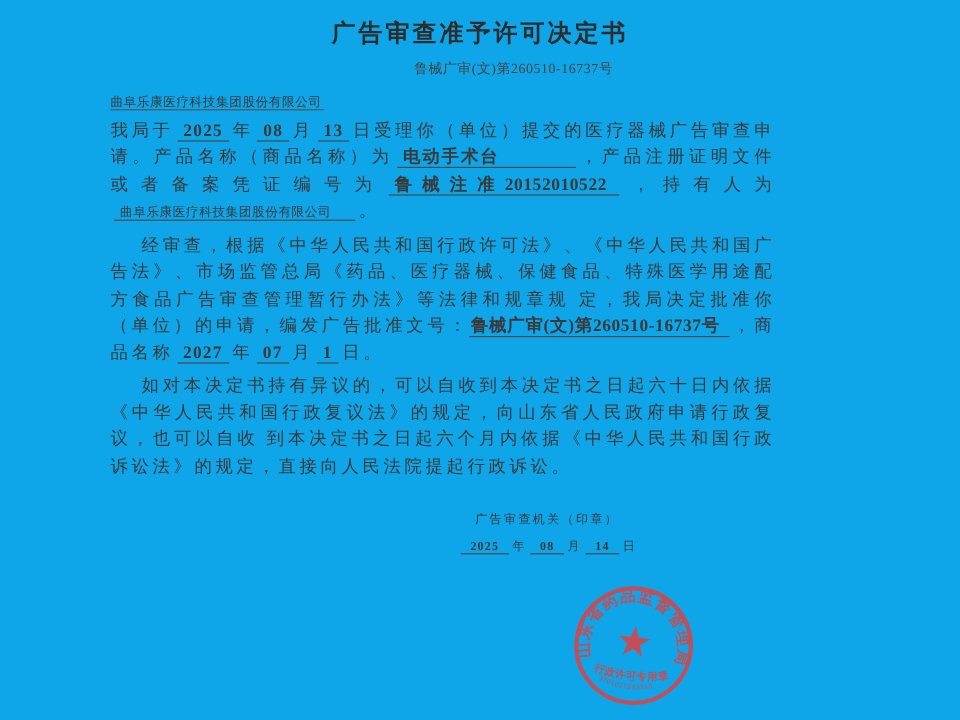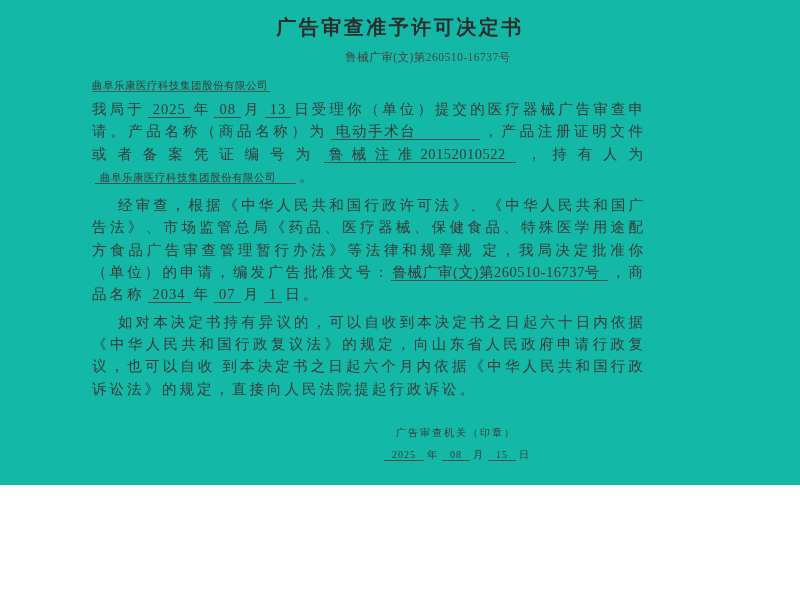--- a/index.html
+++ b/index.html
@@ -1,40 +1,40 @@
 <!DOCTYPE html>
 <html style="--seal: #dd4343; --ink: #3a3a3a;"><head>
 <meta charset="utf-8">
 <style>
   :root { --seal:#dd4343; --ink:#3a3a3a; }
   * { box-sizing:border-box; }
   html,body { margin:0; padding:0; background:#ffffff; }
   .page {
-    position:relative; width:800px; height:485px; background:#14b8a6;
+    position:relative; width:800px; height:600px; background:#0ea5e9;
     font-family:"Liberation Serif","DejaVu Serif",serif; color:var(--ink);
     overflow:hidden;
   }
   .title {
     margin:0; padding-top:14px; text-align:center;
     font-size:20px; font-weight:bold; letter-spacing:2.5px; color:#2d2d2d;
   }
   .doc-number {
     margin-top:9px; text-align:center; font-size:11.5px; letter-spacing:.5px;
     transform:translateX(28px); color:#444;
   }
   .content {
     margin:14px 154px 0 92px; font-size:14.5px; line-height:22.3px;
     text-align:justify; letter-spacing:3px;
   }
   .applicant-line { font-size:10.5px; letter-spacing:.5px; line-height:14px; text-align:left; }
   .u { border-bottom:1px solid #555; padding-right:2px; }
   .para { margin:5px 0 0; }
   .para.indent { text-indent:26px; }
   .field {
-    font-weight:normal; border-bottom:1px solid #4a4a4a;
+    font-weight:bold; border-bottom:1px solid #4a4a4a;
     padding:0 5px; margin:0 3px; letter-spacing:1px; white-space:nowrap;
   }
   .product-field { padding-right:64px; }
   .reg-field { padding-right:10px; letter-spacing:.5px; }
   .holder-field { font-size:10.5px; font-weight:normal; letter-spacing:.5px; padding-right:20px; }
   .approval-field { margin-left:0; padding-left:1px; padding-right:8px; letter-spacing:.5px; }
   .attachment { margin-top:2px; text-indent:30px; }
   .footer {
     width:fit-content; margin:26px 269px 0 auto; text-align:center;
     font-size:10px; letter-spacing:2px;
@@ -60,30 +60,30 @@
   <h1 class="title">广告审查准予许可决定书</h1>
 
   <div class="doc-number">鲁械广审(文)第260510-16737号</div>
 
   <div class="content">
 
     <div class="applicant-line"><span class="u">曲阜乐康医疗科技集团股份有限公司</span></div>
 
     <p class="para"><span>我局于</span><span class="field">2025</span><span>年</span><span class="field">08</span><span>月</span><span class="field">13</span><span>日受理你（单位）提交的医疗器械广告审查申请。产品名称（商品名称）为</span><span class="field product-field">电动手术台</span><span>，产品注册证明文件或者备案凭证编号为</span><span class="field reg-field">鲁械注准20152010522</span><span>，持有人为</span><span class="field holder-field">曲阜乐康医疗科技集团股份有限公司</span><span>。</span></p>
 
-    <p class="para indent"><span>经审查，根据《中华人民共和国行政许可法》、《中华人民共和国广告法》、市场监管总局《药品、医疗器械、保健食品、特殊医学用途配方食品广告审查管理暂行办法》等法律和规章规 定，我局决定批准你（单位）的申请，编发广告批准文号：</span><span class="field approval-field">鲁械广审(文)第260510-16737号</span><span>，商品名称</span><span class="field">2034</span><span>年</span><span class="field">07</span><span>月</span><span class="field">1</span><span>日。</span></p>
+    <p class="para indent"><span>经审查，根据《中华人民共和国行政许可法》、《中华人民共和国广告法》、市场监管总局《药品、医疗器械、保健食品、特殊医学用途配方食品广告审查管理暂行办法》等法律和规章规 定，我局决定批准你（单位）的申请，编发广告批准文号：</span><span class="field approval-field">鲁械广审(文)第260510-16737号</span><span>，商品名称</span><span class="field">2027</span><span>年</span><span class="field">07</span><span>月</span><span class="field">1</span><span>日。</span></p>
 
     <p class="para indent">如对本决定书持有异议的，可以自收到本决定书之日起六十日内依据《中华人民共和国行政复议法》的规定，向山东省人民政府申请行政复议，也可以自收 到本决定书之日起六个月内依据《中华人民共和国行政诉讼法》的规定，直接向人民法院提起行政诉讼。</p>
 
 
   </div>
 
   <div class="footer">
     <div>广告审查机关（印章）</div>
-    <div class="sign-date"><span class="field">2025</span><span>年</span><span class="field">08</span><span>月</span><span class="field">15</span><span>日</span></div>
+    <div class="sign-date"><span class="field">2025</span><span>年</span><span class="field">08</span><span>月</span><span class="field">14</span><span>日</span></div>
   </div>
 
   <div class="seal">
     <svg viewBox="0 0 120 120" width="104" height="104">
       <defs>
         <path id="ringPath" d="M 21 78.2 A 43 43 0 1 1 99 78.2" fill="none"></path>
         <path id="innerPath" d="M 24 88 Q 60 97 96 88" fill="none"></path>
         <path id="serialPath" d="M 28 96 Q 60 108 92 96" fill="none"></path>
       </defs>
       <circle class="seal-ring" cx="60" cy="60" r="55"></circle>

